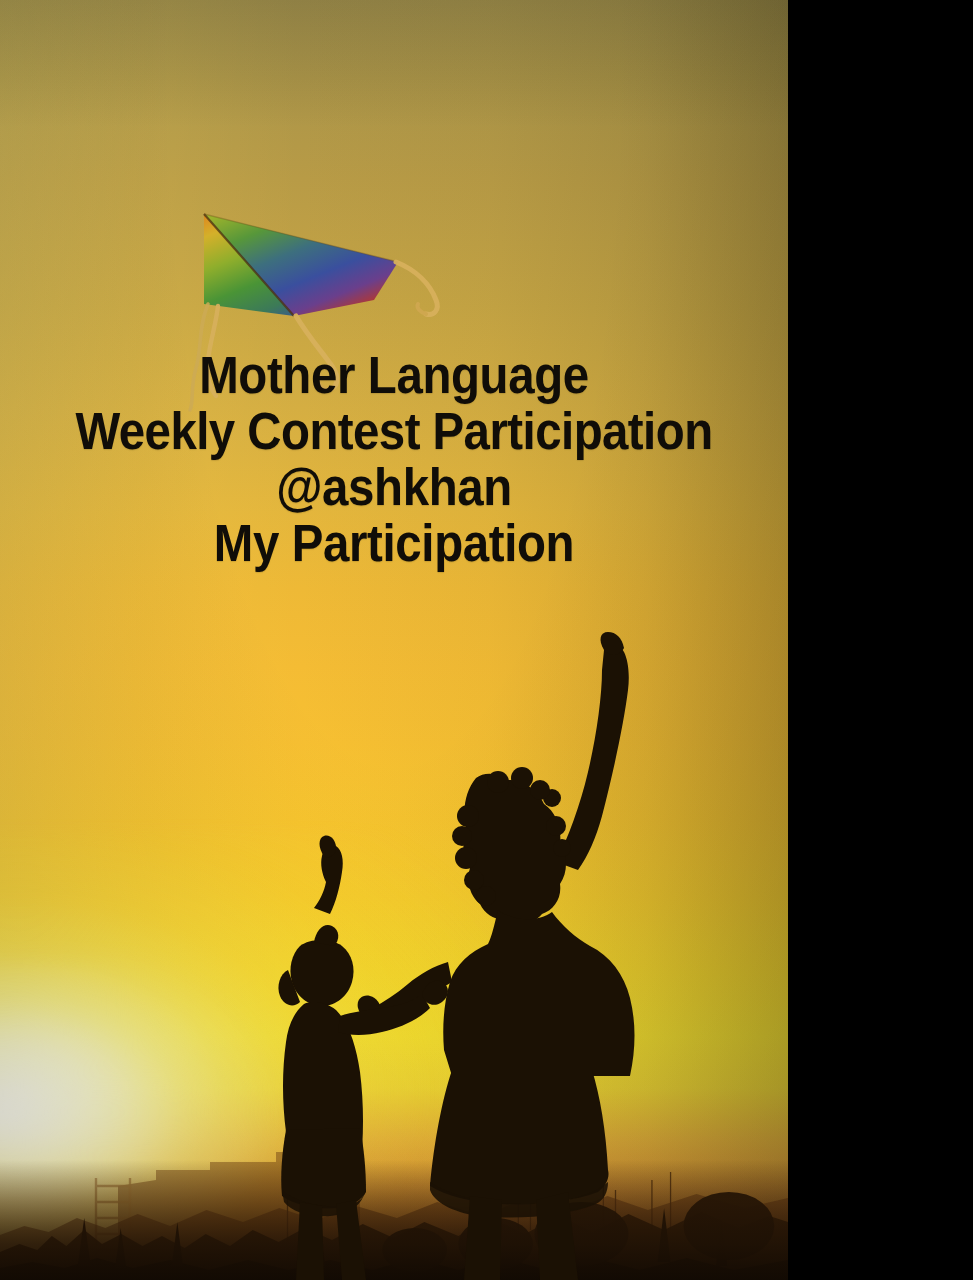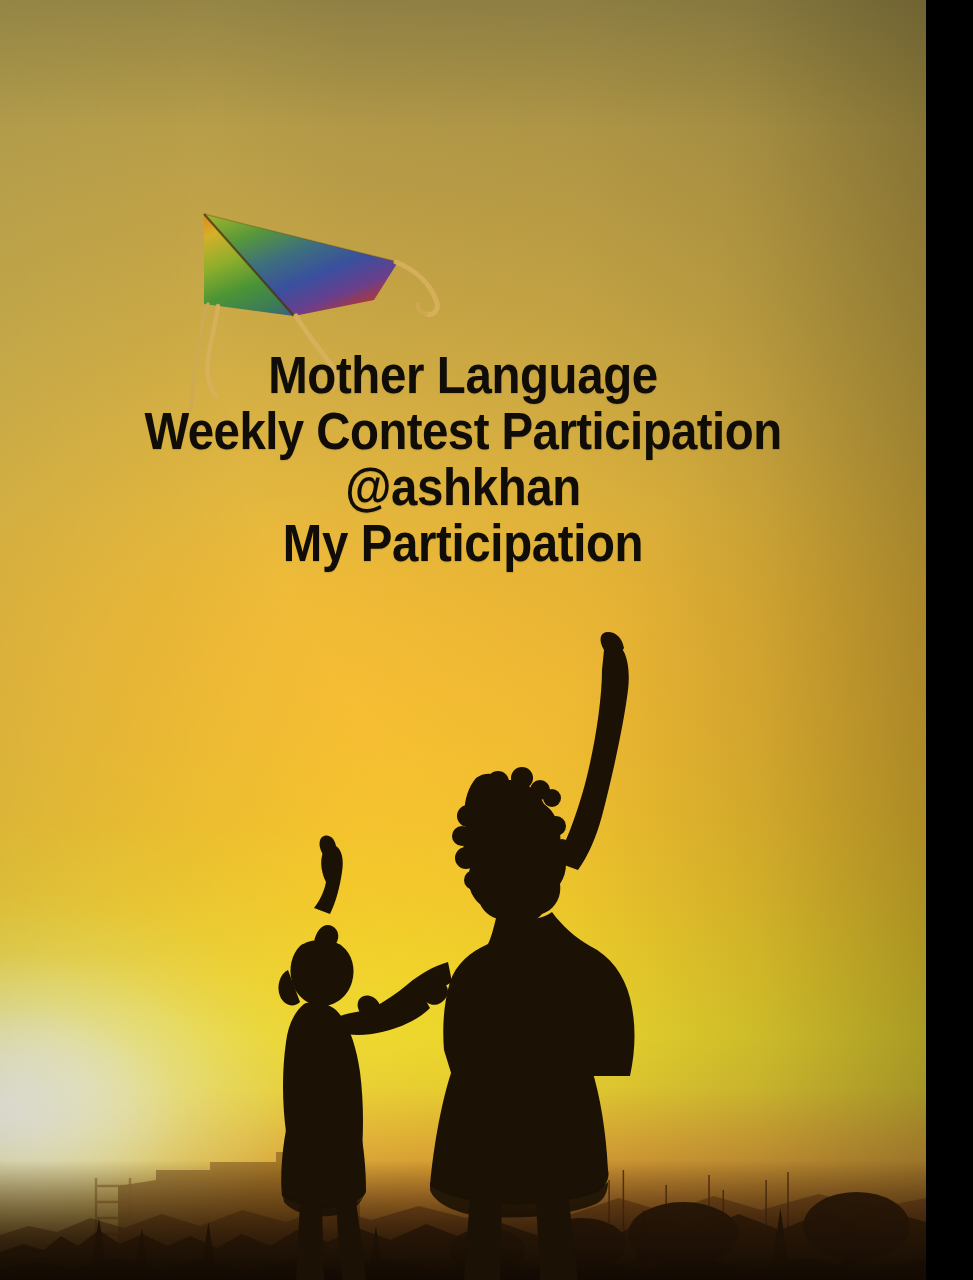--- a/index.html
+++ b/index.html
@@ -7,21 +7,21 @@
     margin: 0;
     padding: 0;
     background: #000;
   }
   body {
     font-family: "Liberation Sans", sans-serif;
   }
 
   #poster {
     position: relative;
-    width: 926px;
+    width: 788px;
     height: 1280px;
     overflow: hidden;
     background: #c8a14a;
   }
 
   
   .sky-base {
     position: absolute;
     inset: 0;
     background: linear-gradient(

